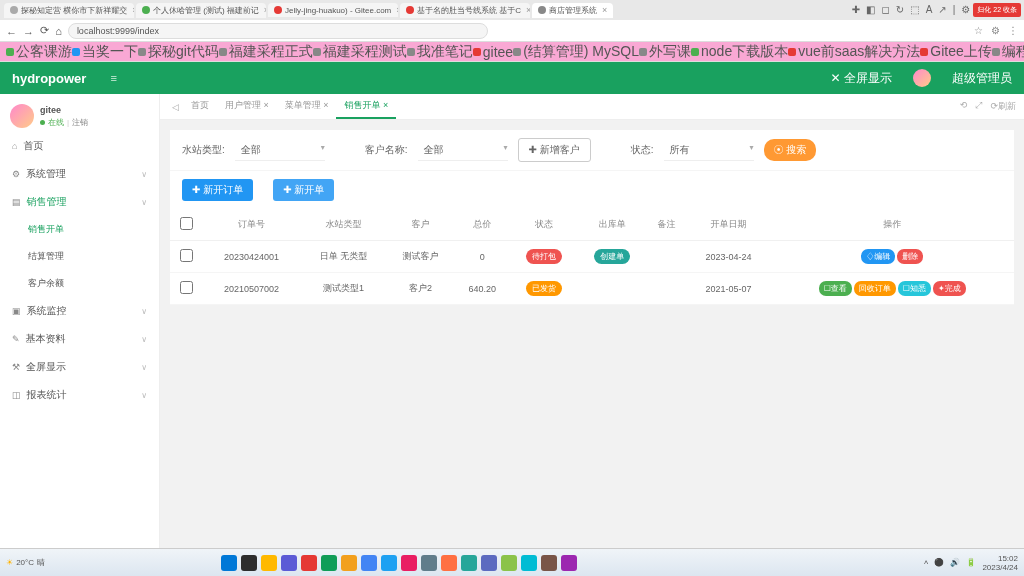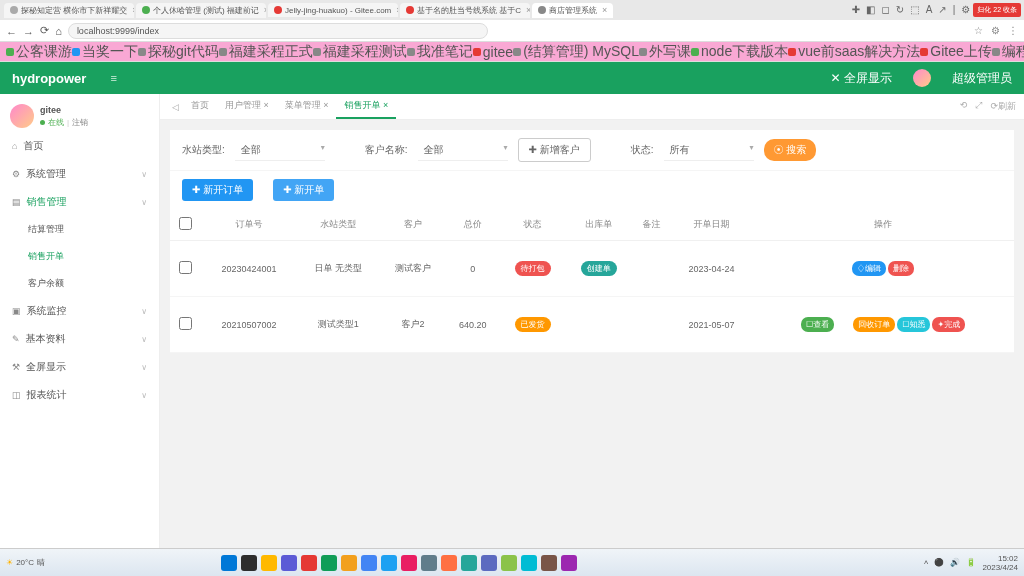--- a/index.html
+++ b/index.html
@@ -52,31 +52,31 @@
 .flabel{color:#666;}
 .fselect{min-width:90px;padding:3px 6px;border:none;color:#666;border-bottom:1px solid #eee;position:relative;}
 .fselect::after{content:'▾';position:absolute;right:0;color:#aaa;font-size:8px;}
 .btn{border:none;padding:4px 10px;font-size:10px;border-radius:3px;cursor:pointer;}
 .btn-outline{border:1px solid #ccc;background:#fff;color:#666;}
 .btn-orange{background:#ff9933;color:#fff;border-radius:10px;}
 .action-btns{background:#fff;padding:8px 12px;display:flex;gap:20px;border-top:1px solid #f5f5f5;}
 .btn-primary{background:#2196f3;color:#fff;}
 table{width:100%;background:#fff;border-collapse:collapse;font-size:9px;}
 th{padding:8px 4px;color:#888;font-weight:normal;text-align:center;border-bottom:1px solid #f0f0f0;}
-td{padding:20px 4px;text-align:center;color:#666;border-bottom:1px solid #f5f5f5;}
+td{padding:8px 4px;text-align:center;color:#666;border-bottom:1px solid #f5f5f5;}
 .badge{display:inline-block;padding:2px 6px;border-radius:8px;font-size:8px;color:#fff;}
 .bg-red{background:#ef5350;}
 .bg-teal{background:#26a69a;}
 .bg-orange{background:#ff9800;}
 .bg-green{background:#4caf50;}
 .opbtn{display:inline-block;padding:2px 5px;border-radius:7px;font-size:8px;color:#fff;margin:0 1px;}
 .ob-blue{background:#2196f3;}
 .ob-red{background:#ef5350;}
 .ob-green{background:#4caf50;}
-.ob-orange{background:#ff9800;margin-left:18px;}
+.ob-orange{background:#ff9800;}
 .ob-cyan{background:#26c6da;}
 .table-footer{background:#fff;padding:8px 12px;font-size:9px;color:#888;}
 .taskbar{position:fixed;bottom:0;left:0;right:0;height:28px;background:linear-gradient(#f0f4f8,#dce6f0);display:flex;align-items:center;padding:0 6px;gap:4px;border-top:1px solid #ccc;}
 .weather{font-size:8px;display:flex;align-items:center;gap:3px;color:#555;}
 .task-center{margin:0 auto;display:flex;gap:4px;align-items:center;}
 .task-ico{width:16px;height:16px;border-radius:3px;}
 .tray{margin-left:auto;display:flex;align-items:center;gap:6px;font-size:8px;color:#555;}
 .time{text-align:right;line-height:9px;}
 .red-badge{position:fixed;top:3px;right:3px;background:#e53935;color:#fff;font-size:7px;padding:2px 4px;border-radius:2px;}
 </style>
@@ -240,25 +240,25 @@
           </span>
           <span class="chev">∨</span>
         </div>
         <div class="menu-item active">
           <span class="mi-left">
             <span class="mi-ico">▤</span>
             <span>销售管理</span>
           </span>
           <span class="chev">∨</span>
         </div>
+        <div class="menu-item sub active">
+          <span>销售开单</span>
+        </div>
         <div class="menu-item sub">
           <span>结算管理</span>
-        </div>
-        <div class="menu-item sub active">
-          <span>销售开单</span>
         </div>
         <div class="menu-item sub">
           <span>客户余额</span>
         </div>
         <div class="menu-item">
           <span class="mi-left">
             <span class="mi-ico">▣</span>
             <span>系统监控</span>
           </span>
           <span class="chev">∨</span>

